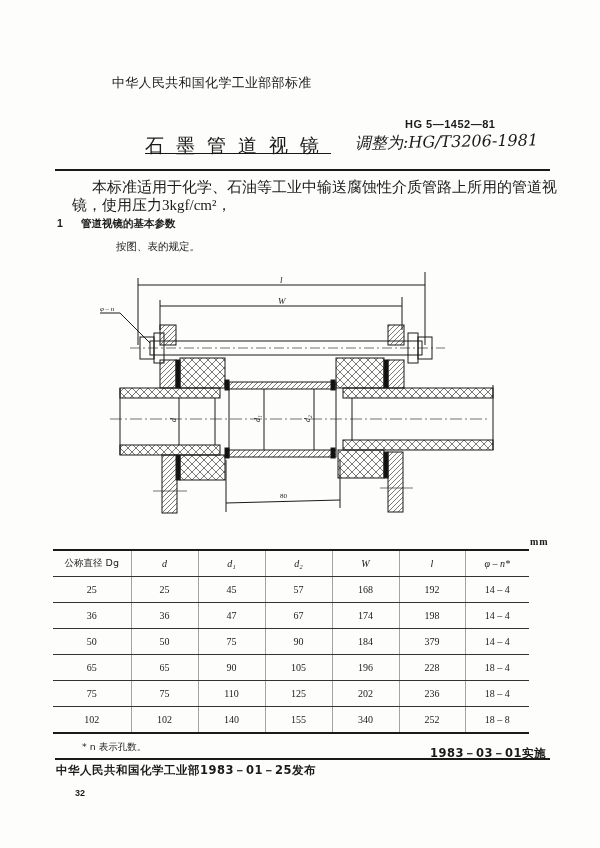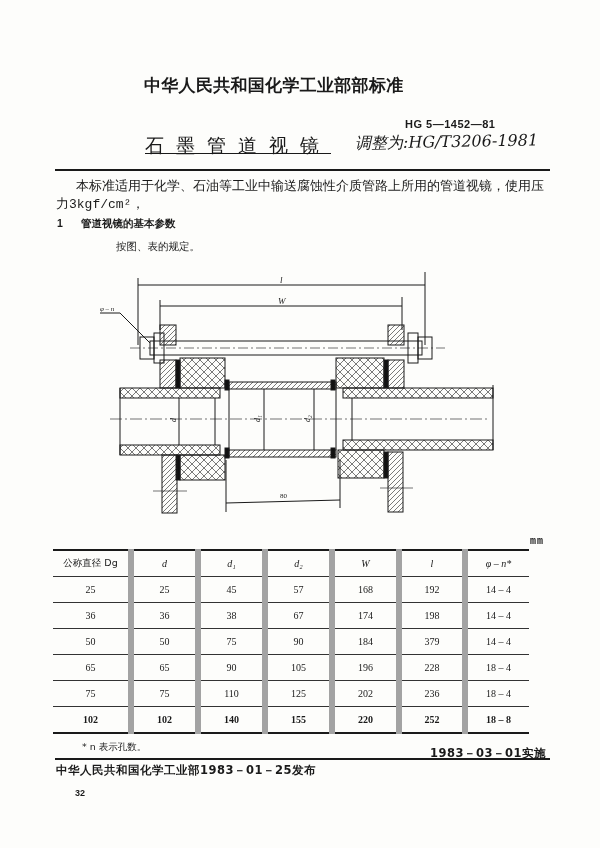--- a/index.html
+++ b/index.html
@@ -1,36 +1,36 @@
 <!DOCTYPE html>
 <html><head>
 <meta charset="utf-8">
 <style>
   html, body { margin:0; padding:0; }
   body { width:600px; height:848px; background:#fdfdfb; position:relative; overflow:hidden;
          font-family:"Liberation Serif", "DejaVu Serif", serif; color:#1a1a1a; }
   .abs { position:absolute; }
-  .org { left:144px; top:74px; font-family:"DejaVu Sans", sans-serif; font-weight:bold; font-size:17px; letter-spacing:0.3px; }
+  .org { left:112px; top:74px; font-family:"DejaVu Sans", sans-serif; font-weight:normal; font-size:13px; letter-spacing:0.3px; }
   .stdno { left:405px; top:118px; font-family:"Liberation Sans", sans-serif; font-weight:bold; font-size:11px; letter-spacing:0.5px; }
   .title { left:145px; top:133px; font-family:"DejaVu Sans", sans-serif; font-size:19px; letter-spacing:12px;text-decoration:underline; }
   .handnote { left:355px; top:132px; font-family:"DejaVu Serif", serif; font-style:italic; font-size:16px; transform:rotate(-1deg); }
   .rule-top { left:55px; top:169px; width:495px; height:2px; background:#1a1a1a; }
-  .para { left:56px; top:178px; width:500px; font-family:Liberation Mono, monospace; font-size:13px; line-height:18px; }
+  .para { left:72px; top:178px; width:500px; font-family:Liberation Serif, serif; font-size:15px; line-height:18px; }
   .para .l1 { text-indent:20px; display:block; }
   .sec { left:57px; top:217px; font-family:Liberation Sans, sans-serif; font-weight:bold; font-size:10.5px; }
   .sec .num { display:inline-block; width:24px; }
   .sub { left:76px; top:240px; font-family:"DejaVu Sans", sans-serif; font-size:10.5px;margin-left:40px; }
   .drawing { left:100px; top:270px; width:400px; height:250px; }
-  .unit { left:530px; top:536px; font-family:Liberation Mono, monospace; font-weight:bold; font-size:10px; letter-spacing:1px; }
+  .unit { left:530px; top:536px; font-family:Liberation Serif, serif; font-weight:bold; font-size:10px; letter-spacing:1px; }
   table.params { position:absolute; left:53px; top:549px; width:476px; border-collapse:collapse; font-size:10px; }
-  table.params td, table.params th { height:25px; border-bottom:1px solid #333; border-right:6px solid #a3a3a3; text-align:center; font-weight:normal; padding:0; }
+  table.params td, table.params th { height:25px; border-bottom:1px solid #333; border-right:1px solid #a3a3a3; text-align:center; font-weight:normal; padding:0; }
   table.params tr td:last-child, table.params tr th:last-child { border-right:none; }
   table.params thead th { border-top:2px solid #1a1a1a; font-style:italic; }
   table.params thead th:first-child { font-style:normal; font-family:"DejaVu Sans", sans-serif; font-size:9.5px; }
-  table.params tbody tr:last-child td { border-bottom:2px solid #1a1a1a;font-weight:bold; }
+  table.params tbody tr:last-child td { border-bottom:2px solid #1a1a1a; }
   .foot { left:82px; top:741px; font-family:"DejaVu Sans", sans-serif; font-size:9.5px; }
   .rule-bot { left:55px; top:758px; width:495px; height:2px; background:#1a1a1a; }
   .pub { left:56px; top:763px; font-family:"DejaVu Sans", sans-serif; font-weight:bold; font-size:11.5px; letter-spacing:0.5px; }
   .eff { left:430px; top:746px; font-family:"DejaVu Sans", sans-serif; font-weight:bold; font-size:11.5px; letter-spacing:0.5px; }
   .pageno { left:75px; top:788px; font-family:"Liberation Sans", sans-serif; font-weight:bold; font-size:9px; }
 </style>
 </head>
 <body>
 
 <div class="abs org">中华人民共和国化学工业部部标准</div>
@@ -170,21 +170,21 @@
         <td>25</td>
         <td>45</td>
         <td>57</td>
         <td>168</td>
         <td>192</td>
         <td>14 – 4</td>
     </tr>
     <tr>
       <td>36</td>
         <td>36</td>
-        <td>38</td>
+        <td>47</td>
         <td>67</td>
         <td>174</td>
         <td>198</td>
         <td>14 – 4</td>
     </tr>
     <tr>
       <td>50</td>
         <td>50</td>
         <td>75</td>
         <td>90</td>
@@ -208,21 +208,21 @@
         <td>125</td>
         <td>202</td>
         <td>236</td>
         <td>18 – 4</td>
     </tr>
     <tr>
       <td>102</td>
         <td>102</td>
         <td>140</td>
         <td>155</td>
-        <td>220</td>
+        <td>340</td>
         <td>252</td>
         <td>18 – 8</td>
     </tr>
   </tbody>
 </table>
 
 <div class="abs foot">* n 表示孔数。</div>
 <div class="abs rule-bot"></div>
 <div class="abs pub">中华人民共和国化学工业部1983－01－25发布</div>
 <div class="abs eff">1983－03－01实施</div>

